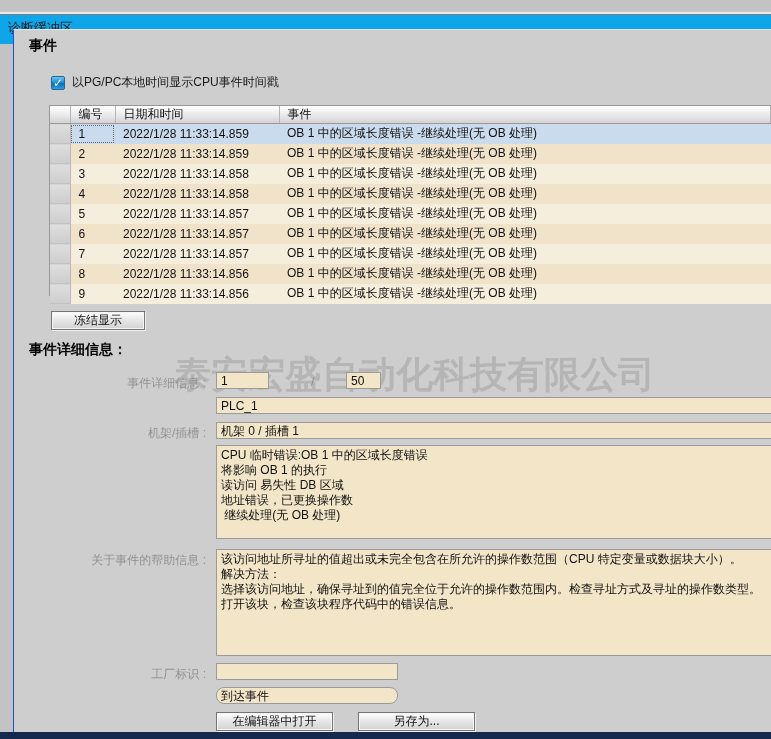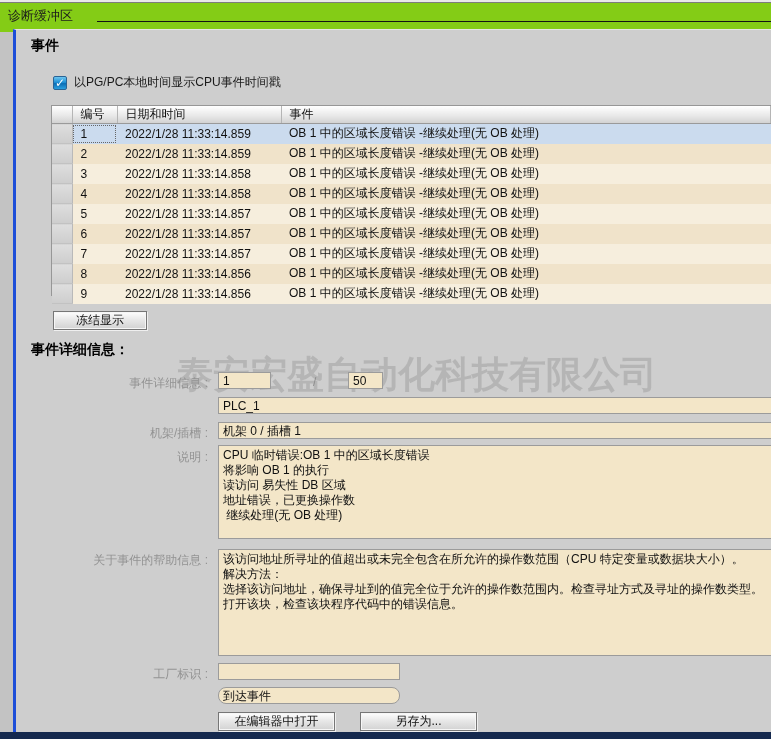--- a/index.html
+++ b/index.html
@@ -4,27 +4,27 @@
 <style>
   html,body{margin:0;padding:0;}
   body{
     width:771px;height:739px;overflow:hidden;position:relative;
     font-family:"Liberation Sans","DejaVu Sans",sans-serif;
     background:#c3c3c3;
   }
   #root{position:absolute;inset:0;}
 
   
-  .titlebar{position:absolute;left:0;top:0;width:771px;height:29px;background:#84cc16;border-top:3px solid #e9e9e9;text-decoration:underline;}
+  .titlebar{position:absolute;left:0;top:12px;width:771px;height:29px;background:#0ea5e9;border-top:3px solid #e9e9e9;text-decoration:underline;}
   .titlebar .topline{position:absolute;left:0;top:-1px;width:771px;height:1px;background:#7d7d7d;}
   .titlebar .title{position:absolute;left:8px;top:4px;font-size:13px;color:#1c1c1c;}
   .titlebar .rule{position:absolute;left:97px;top:18px;right:0;height:1px;background:#141414;}
 
   
-  .panel{position:absolute;left:13px;top:29px;right:0;bottom:0;background:#cecece;border-top:1px solid #e6e6e6;border-left:3px solid #1d4ed8;}
+  .panel{position:absolute;left:13px;top:29px;right:0;bottom:0;background:#cecece;border-top:1px solid #e6e6e6;border-left:1px solid #1d4ed8;}
 
   .sec-heading{position:absolute;font-size:14px;font-weight:bold;color:#000;}
   #events-heading{left:15px;top:7px;}
   #details-heading{left:15px;top:311px;}
 
   
   .cb-row{position:absolute;left:37px;top:45px;height:15px;display:flex;align-items:center;gap:7px;cursor:default;}
   .checkbox{width:14px;height:14px;border:1px solid #2a6496;border-radius:2px;
     background:linear-gradient(#6ec6f0 0%,#1e8fd5 45%,#0d6db4 55%,#2aa0e0 100%);
     color:#fff;font-size:12px;font-weight:bold;line-height:13px;text-align:center;box-sizing:border-box;}
@@ -185,21 +185,20 @@
       <div class="flabel" id="lbl-detail">事件详细信息 :</div>
       <div class="field" id="fld-detail-cur">1</div>
       <div class="slash" id="sep-slash">/</div>
       <div class="field" id="fld-detail-tot">50</div>
 
       <div class="field" id="fld-module">PLC_1</div>
 
       <div class="flabel" id="lbl-rack">机架/插槽 :</div>
       <div class="field" id="fld-rack">机架 0 / 插槽 1</div>
 
-      <div class="flabel" id="lbl-desc">说明 :</div>
       <div class="field area" id="fld-desc">CPU 临时错误:OB 1 中的区域长度错误
 将影响 OB 1 的执行
 读访问 易失性 DB 区域
 地址错误，已更换操作数
  继续处理(无 OB 处理)
 
  PLC_1 / PLC_1</div>
 
       <div class="flabel" id="lbl-help">关于事件的帮助信息 :</div>
       <div class="field area" id="fld-help">该访问地址所寻址的值超出或未完全包含在所允许的操作数范围（CPU 特定变量或数据块大小）。

